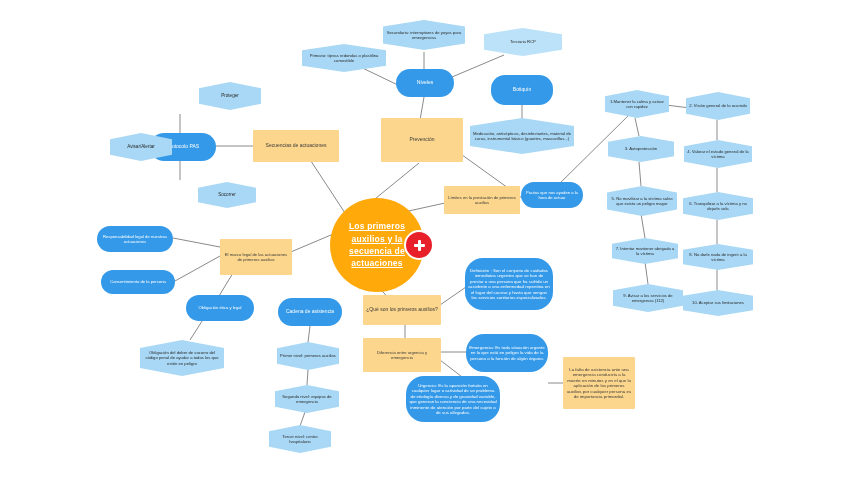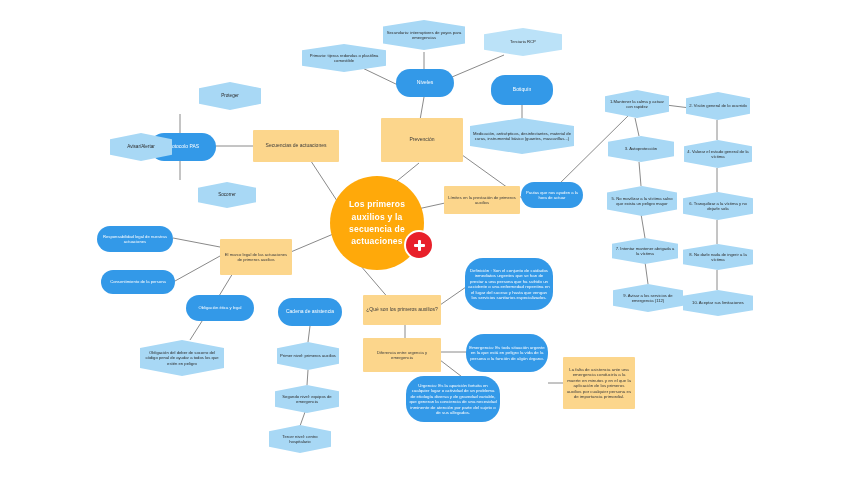--- a/index.html
+++ b/index.html
@@ -147,21 +147,21 @@
       <line x1="305" y1="412" x2="300" y2="426"></line>
 
       <line x1="440" y1="305" x2="466" y2="287"></line>
       <line x1="405" y1="325" x2="405" y2="338"></line>
       <line x1="440" y1="352" x2="466" y2="352"></line>
       <line x1="440" y1="360" x2="470" y2="383"></line>
       <line x1="548" y1="383" x2="563" y2="383"></line>
     </g>
   </svg>
 
-  <div class="node n-center" style="left:330px; top:176px; width:94px; height:94px;">
+  <div class="node n-center" style="left:330px; top:198px; width:94px; height:94px;text-decoration:underline;">
     <span class="txt">Los primeros auxilios  y la secuencia de actuaciones</span>
   </div>
   <div id="plus-badge" style="left:404px; top:230px;">
     <span class="bar-h"></span>
     <span class="bar-v"></span>
   </div>
 
   <div class="node n-tan" style="left:381px; top:118px; width:82px; height:44px;">
     <span class="txt">Prevención</span>
   </div>

